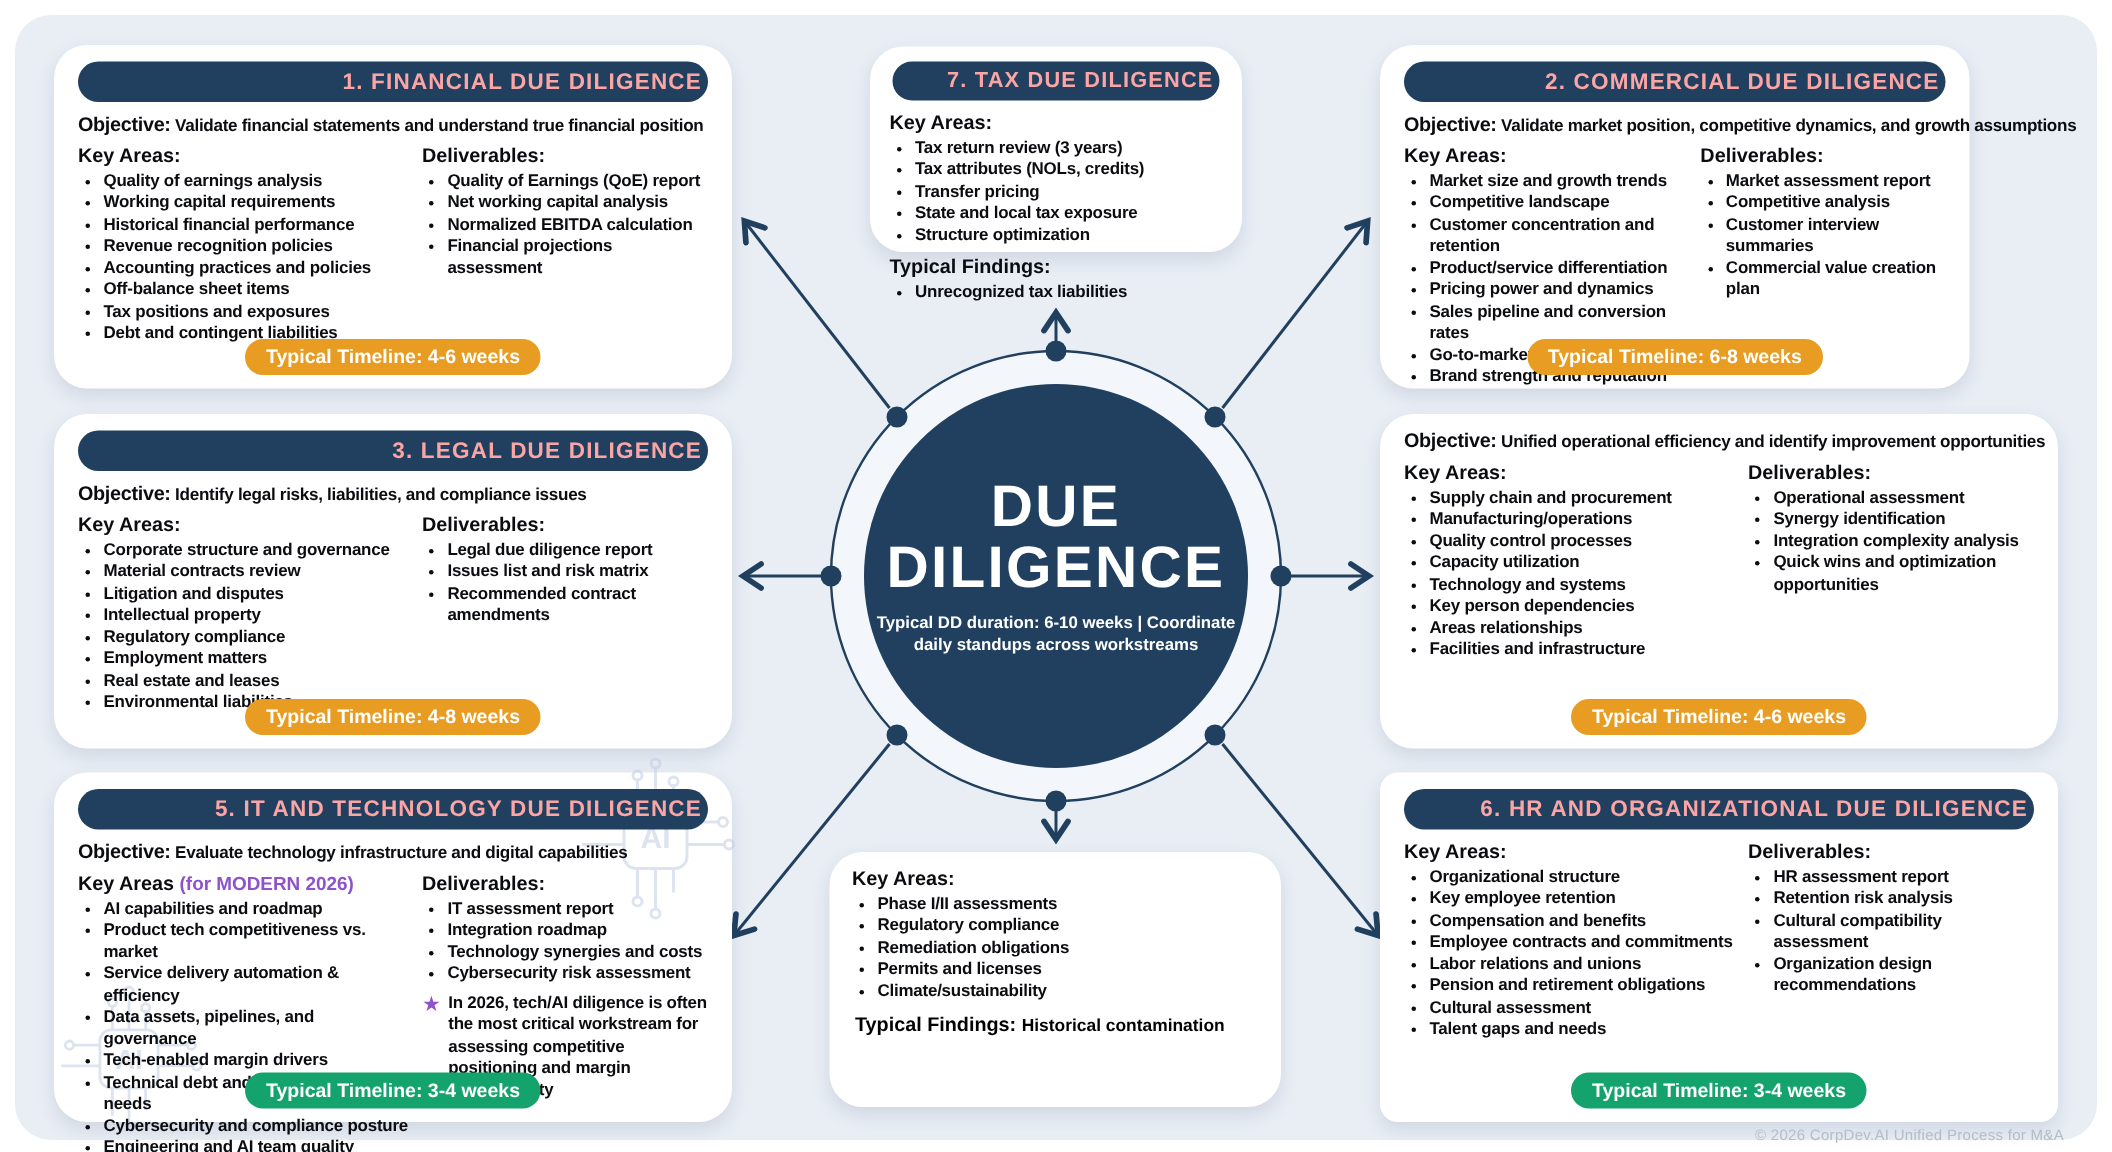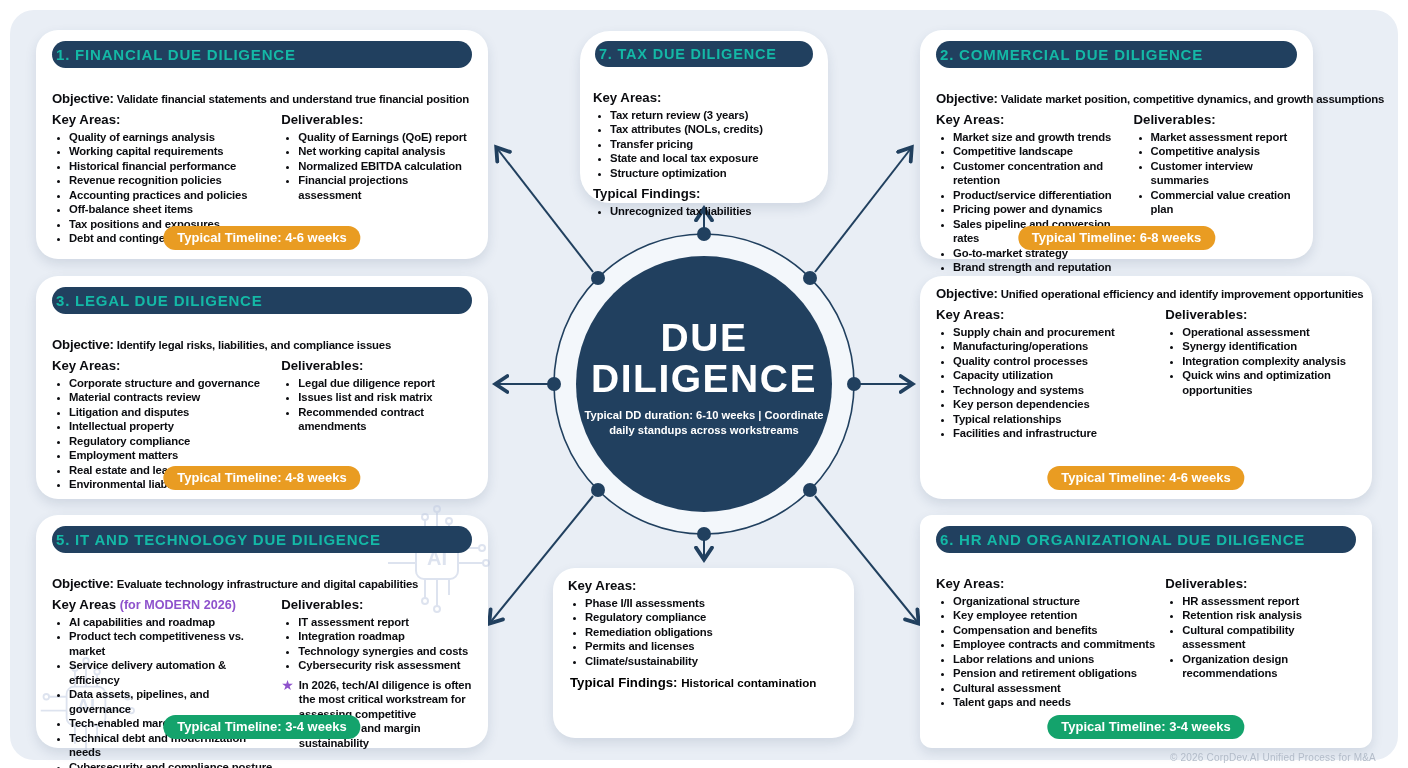--- a/index.html
+++ b/index.html
@@ -1,22 +1,22 @@
 <!DOCTYPE html>
 <html style="--navy: #21405f; --orange: #e99c22; --green: #14a36c; --purple: #8e52cc; --canvas_bg: #e9eef5; --watermark: #c3cde2;"><head>
 <meta charset="utf-8">
 <style>
   * { margin:0; padding:0; box-sizing:border-box; }
   html,body { width:1408px; height:768px; background:#ffffff; font-family:"Liberation Sans", sans-serif; overflow:hidden; }
   .canvas { position:absolute; left:10px; top:10px; width:1388px; height:750px; background:#e9eef5; border-radius:24px; }
   .hub-svg { position:absolute; left:0; top:0; width:1408px; height:768px; z-index:1; }
 
   .panel { position:absolute; background:#ffffff; border-radius:22px; box-shadow:0 5px 12px rgba(40,60,100,0.13); padding:10px 14px 12px; z-index:2; }
-  .title-pill { position:relative; z-index:2; background:var(--navy); color:#14b8a6; border-radius:20px; text-align:left;
-                font-size:15px; font-weight:bold; letter-spacing:.8px; padding:5px 4px; margin:1px 2px 23px; white-space:nowrap; }
+  .title-pill { position:relative; z-index:2; background:var(--navy); color:#fca5a5; border-radius:20px; text-align:right;
+                font-size:15px; font-weight:bold; letter-spacing:.8px; padding:5px 4px; margin:1px 2px 7px; white-space:nowrap; }
   .objective { font-size:11.4px; font-weight:bold; color:#0b0c10; margin:0 2px 6px; letter-spacing:-.2px; white-space:nowrap; position:relative; z-index:2;}
   .obj-label { font-size:13.2px; }
   .cols { display:flex; gap:8px; margin:0 2px; position:relative; z-index:2; }
   .col-key { flex:1.16; min-width:0; }
   .col-del { flex:1; min-width:0; }
   .sec-h { font-size:13.2px; font-weight:bold; color:#0b0c10; margin-bottom:3px; }
   .note-purple { color:var(--purple); font-size:12.6px; }
   ul.blist { margin:0 0 0 2px; padding-left:15px; }
   ul.blist li { font-size:11.3px; font-weight:bold; color:#0b0c10; line-height:1.28; letter-spacing:-.15px; }
   ul.blist li::marker { font-size:9px; }
@@ -101,21 +101,21 @@
           <li>Quality of Earnings (QoE) report</li>
           <li>Net working capital analysis</li>
           <li>Normalized EBITDA calculation</li>
           <li>Financial projections assessment</li>
         </ul>
     </div>
   </div>
   <div class="timeline pill-orange">Typical Timeline: 4-6 weeks</div>
 </section>
 
-<section class="panel" style="left:580px; top:31px; width:248px; height:172px; padding:9px 13px;border-radius:30px;">
+<section class="panel" style="left:580px; top:31px; width:248px; height:137px; padding:9px 13px;">
   <div class="title-pill" style="font-size:14.5px;">7. TAX DUE DILIGENCE</div>
   <div class="sec-h">Key Areas:</div>
   <ul class="blist">
       <li>Tax return review (3 years)</li>
       <li>Tax attributes (NOLs, credits)</li>
       <li>Transfer pricing</li>
       <li>State and local tax exposure</li>
       <li>Structure optimization</li>
     </ul>
   <div class="sec-h" style="margin-top:6px;">Typical Findings:</div>
@@ -188,21 +188,21 @@
   <div class="cols">
     <div class="col-key">
       <div class="sec-h">Key Areas:</div>
       <ul class="blist">
           <li>Supply chain and procurement</li>
           <li>Manufacturing/operations</li>
           <li>Quality control processes</li>
           <li>Capacity utilization</li>
           <li>Technology and systems</li>
           <li>Key person dependencies</li>
-          <li>Typical relationships</li>
+          <li>Areas relationships</li>
           <li>Facilities and infrastructure</li>
         </ul>
     </div>
     <div class="col-del">
       <div class="sec-h">Deliverables:</div>
       <ul class="blist">
           <li>Operational assessment</li>
           <li>Synergy identification</li>
           <li>Integration complexity analysis</li>
           <li>Quick wins and optimization opportunities</li>

